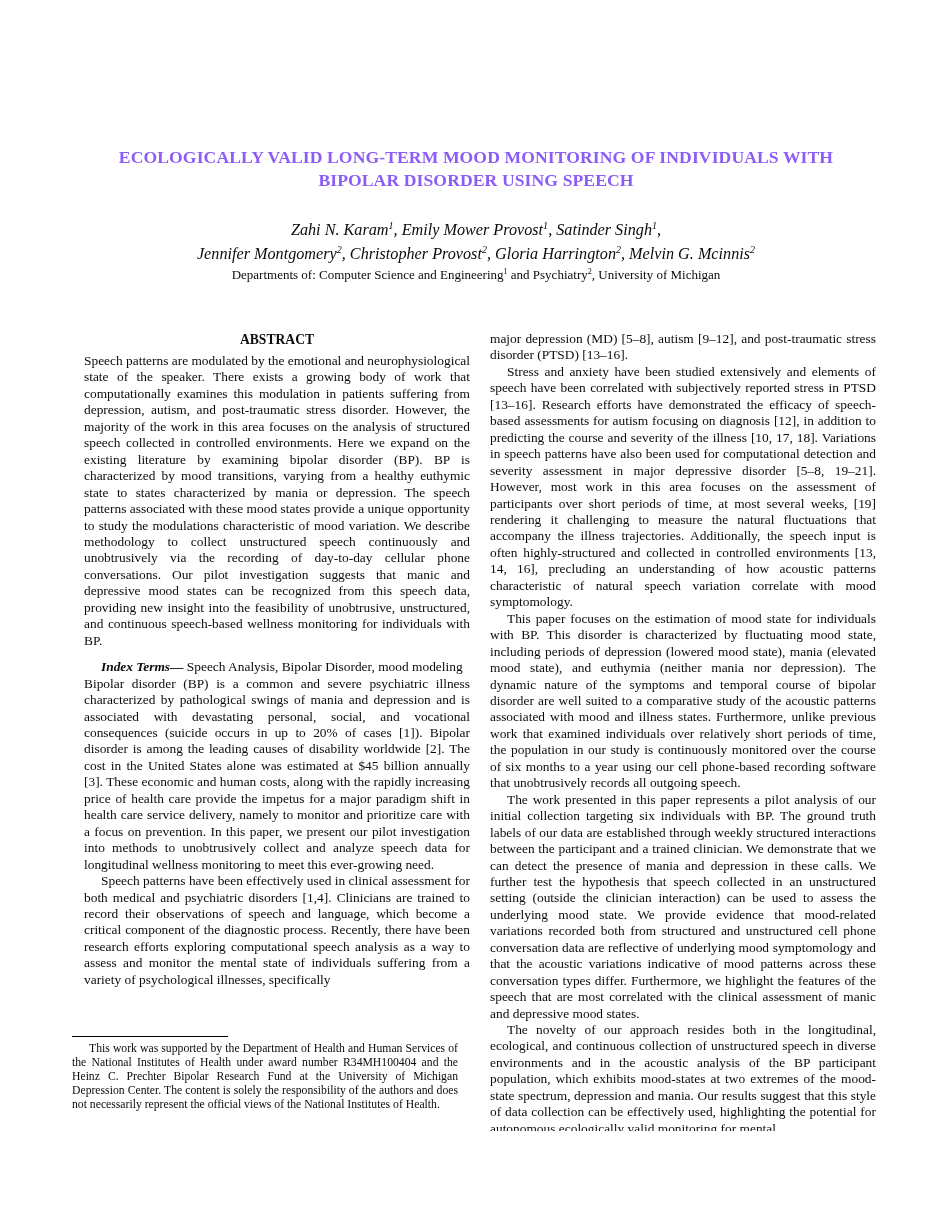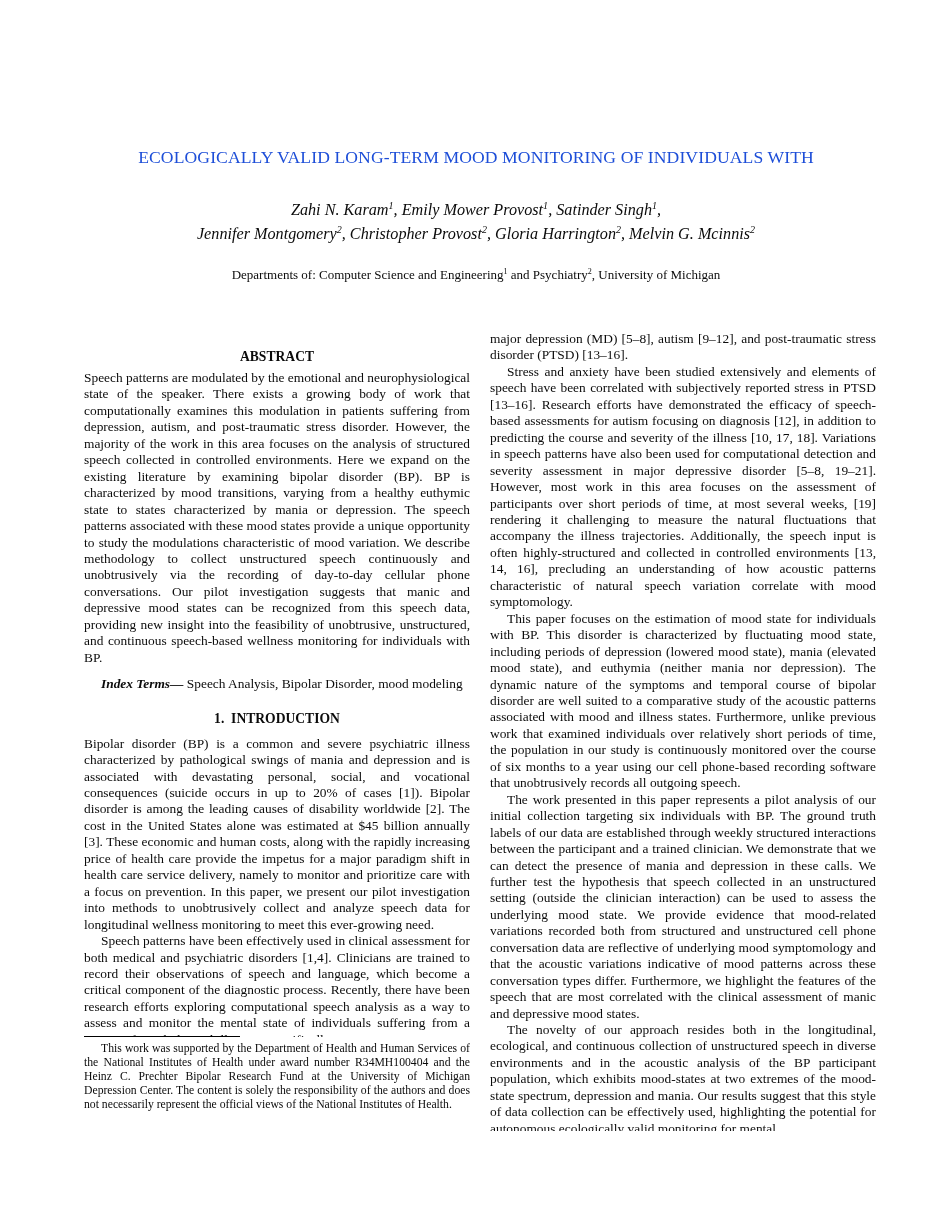--- a/index.html
+++ b/index.html
@@ -12,28 +12,28 @@
     font-family:"Liberation Serif", serif;
     color:#0b0b0b;
     overflow:hidden;
   }
   
   .title-block {
     position:absolute; top:146px; left:60px; right:60px;
     text-align:center;
   }
   .title-line {
-    font-weight:normal;
+    font-weight:bold;
     font-size:17.6px;
     line-height:23px;
     letter-spacing:0.1px;
-    color:#1d4ed8;
+    color:#8b5cf6;
   }
   .authors {
-    position:absolute; top:198px; left:60px; right:60px;
+    position:absolute; top:218px; left:60px; right:60px;
     text-align:center;
     font-style:italic;
     font-size:16.2px;
     line-height:24px;
   }
   .affiliation {
     position:absolute; top:267px; left:40px; right:40px;
     text-align:center;
     font-size:13px;
   }
@@ -52,61 +52,61 @@
     overflow:hidden;
   }
   .col-left  { left:84px;  top:331px; height:706px; }
   .col-right { left:490px; top:331px; height:800px; }
   .center-heading {
     text-align:center;
     font-weight:bold;
     font-size:13.6px;
     line-height:17px;
   }
-  .abstract-heading { margin-bottom:5px;margin-top:17px; }
+  .abstract-heading { margin-bottom:5px; }
   .section-heading  { margin-top:17px; margin-bottom:9px; }
   p.body-par { text-align:justify; }
   p.ind  { text-indent:17px; }
   p.index-terms { margin-top:10px; text-indent:17px; }
   .bi { font-weight:bold; font-style:italic; }
   
   .footnote {
-    position:absolute; left:84px; top:1036px; width:386px;
+    position:absolute; left:72px; top:1036px; width:386px;
     font-size:11.7px;
     line-height:14.1px;
     text-align:justify;
   }
   .footnote-rule {
     width:156px; height:0;
     border-top:1.6px solid #000;
     margin-bottom:5px;
   }
   .footnote p { text-indent:17px; }
 </style>
 </head>
 <body>
 
 <div class="page">
 
   <div class="title-block">
     <div class="title-line">ECOLOGICALLY VALID LONG-TERM MOOD MONITORING OF INDIVIDUALS WITH</div>
+    <div class="title-line">BIPOLAR DISORDER USING SPEECH</div>
   </div>
 
   <div class="authors">
     <div><span>Zahi N. Karam</span><sup>1</sup><span>, Emily Mower Provost</span><sup>1</sup><span>, Satinder Singh</span><sup>1</sup><span>,</span></div>
     <div><span>Jennifer Montgomery</span><sup>2</sup><span>, Christopher Provost</span><sup>2</sup><span>, Gloria Harrington</span><sup>2</sup><span>, Melvin G. Mcinnis</span><sup>2</sup></div>
   </div>
 
   <div class="affiliation"><span>Departments of: Computer Science and Engineering</span><sup>1</sup><span> and Psychiatry</span><sup>2</sup><span>, University of Michigan</span></div>
 
   <div class="col col-left">
     <div class="center-heading abstract-heading">ABSTRACT</div>
     <p class="body-par">Speech patterns are modulated by the emotional and neurophysiological state of the speaker. There exists a growing body of work that computationally examines this modulation in patients suffering from depression, autism, and post-traumatic stress disorder. However, the majority of the work in this area focuses on the analysis of structured speech collected in controlled environments. Here we expand on the existing literature by examining bipolar disorder (BP). BP is characterized by mood transitions, varying from a healthy euthymic state to states characterized by mania or depression. The speech patterns associated with these mood states provide a unique opportunity to study the modulations characteristic of mood variation. We describe methodology to collect unstructured speech continuously and unobtrusively via the recording of day-to-day cellular phone conversations. Our pilot investigation suggests that manic and depressive mood states can be recognized from this speech data, providing new insight into the feasibility of unobtrusive, unstructured, and continuous speech-based wellness monitoring for individuals with BP.</p>
     <p class="index-terms"><span class="bi">Index Terms—</span><span> Speech Analysis, Bipolar Disorder, mood modeling</span></p>
-    <div class="center-heading section-heading">1.&nbsp; INTRODUCTION</div>
     <p class="body-par">Bipolar disorder (BP) is a common and severe psychiatric illness characterized by pathological swings of mania and depression and is associated with devastating personal, social, and vocational consequences (suicide occurs in up to 20% of cases [1]). Bipolar disorder is among the leading causes of disability worldwide [2]. The cost in the United States alone was estimated at $45 billion annually [3]. These economic and human costs, along with the rapidly increasing price of health care provide the impetus for a major paradigm shift in health care service delivery, namely to monitor and prioritize care with a focus on prevention. In this paper, we present our pilot investigation into methods to unobtrusively collect and analyze speech data for longitudinal wellness monitoring to meet this ever-growing need.</p>
     <p class="body-par ind">Speech patterns have been effectively used in clinical assessment for both medical and psychiatric disorders [1,4]. Clinicians are trained to record their observations of speech and language, which become a critical component of the diagnostic process. Recently, there have been research efforts exploring computational speech analysis as a way to assess and monitor the mental state of individuals suffering from a variety of psychological illnesses, specifically</p>
   </div>
 
   <div class="col col-right">
     <p class="body-par">major depression (MD) [5–8], autism [9–12], and post-traumatic stress disorder (PTSD) [13–16].</p>
     <p class="body-par ind">Stress and anxiety have been studied extensively and elements of speech have been correlated with subjectively reported stress in PTSD [13–16]. Research efforts have demonstrated the efficacy of speech-based assessments for autism focusing on diagnosis [12], in addition to predicting the course and severity of the illness [10, 17, 18]. Variations in speech patterns have also been used for computational detection and severity assessment in major depressive disorder [5–8, 19–21]. However, most work in this area focuses on the assessment of participants over short periods of time, at most several weeks, [19] rendering it challenging to measure the natural fluctuations that accompany the illness trajectories. Additionally, the speech input is often highly-structured and collected in controlled environments [13, 14, 16], precluding an understanding of how acoustic patterns characteristic of natural speech variation correlate with mood symptomology.</p>
     <p class="body-par ind">This paper focuses on the estimation of mood state for individuals with BP. This disorder is characterized by fluctuating mood state, including periods of depression (lowered mood state), mania (elevated mood state), and euthymia (neither mania nor depression). The dynamic nature of the symptoms and temporal course of bipolar disorder are well suited to a comparative study of the acoustic patterns associated with mood and illness states. Furthermore, unlike previous work that examined individuals over relatively short periods of time, the population in our study is continuously monitored over the course of six months to a year using our cell phone-based recording software that unobtrusively records all outgoing speech.</p>
     <p class="body-par ind">The work presented in this paper represents a pilot analysis of our initial collection targeting six individuals with BP. The ground truth labels of our data are established through weekly structured interactions between the participant and a trained clinician. We demonstrate that we can detect the presence of mania and depression in these calls. We further test the hypothesis that speech collected in an unstructured setting (outside the clinician interaction) can be used to assess the underlying mood state. We provide evidence that mood-related variations recorded both from structured and unstructured cell phone conversation data are reflective of underlying mood symptomology and that the acoustic variations indicative of mood patterns across these conversation types differ. Furthermore, we highlight the features of the speech that are most correlated with the clinical assessment of manic and depressive mood states.</p>
     <p class="body-par ind">The novelty of our approach resides both in the longitudinal, ecological, and continuous collection of unstructured speech in diverse environments and in the acoustic analysis of the BP participant population, which exhibits mood-states at two extremes of the mood-state spectrum, depression and mania. Our results suggest that this style of data collection can be effectively used, highlighting the potential for autonomous ecologically valid monitoring for mental</p>

